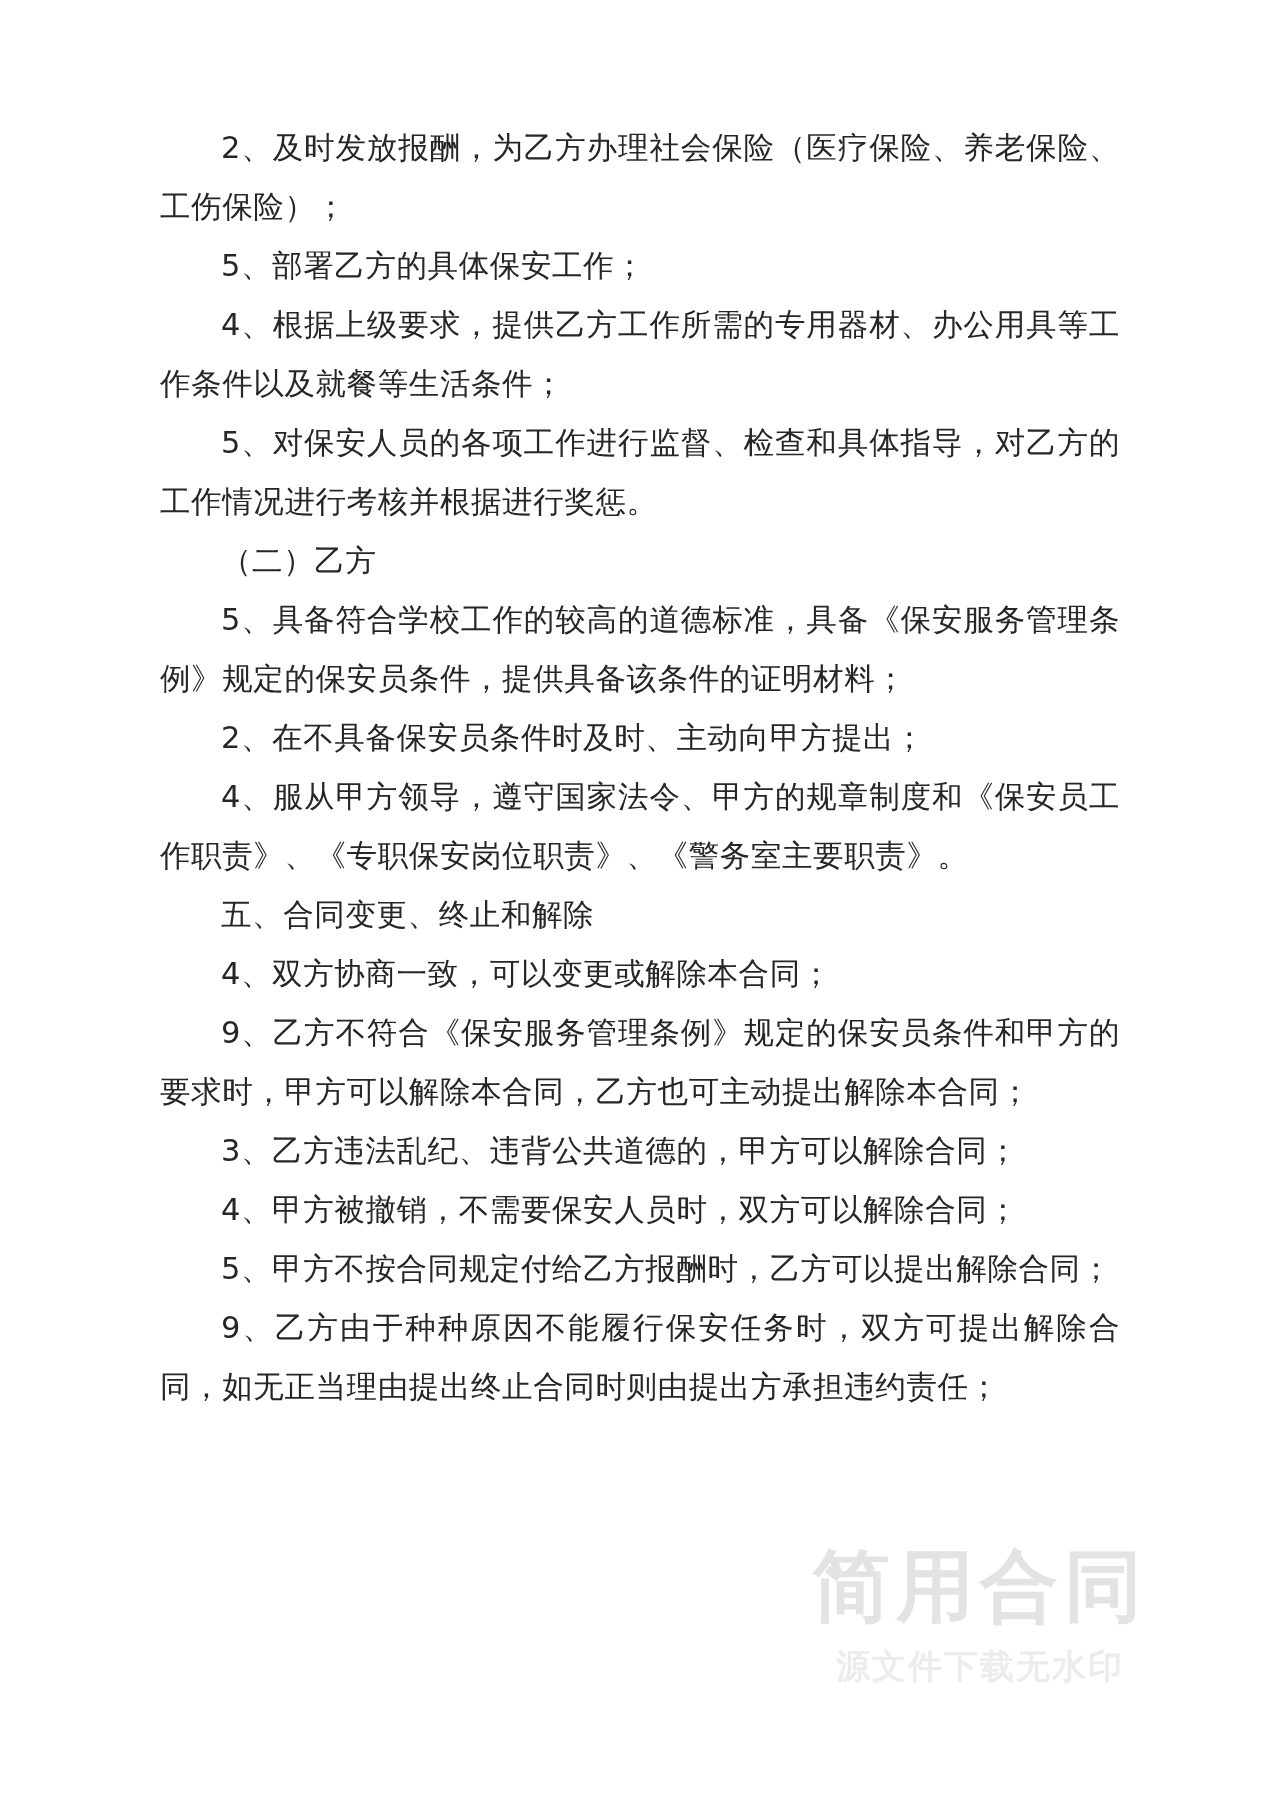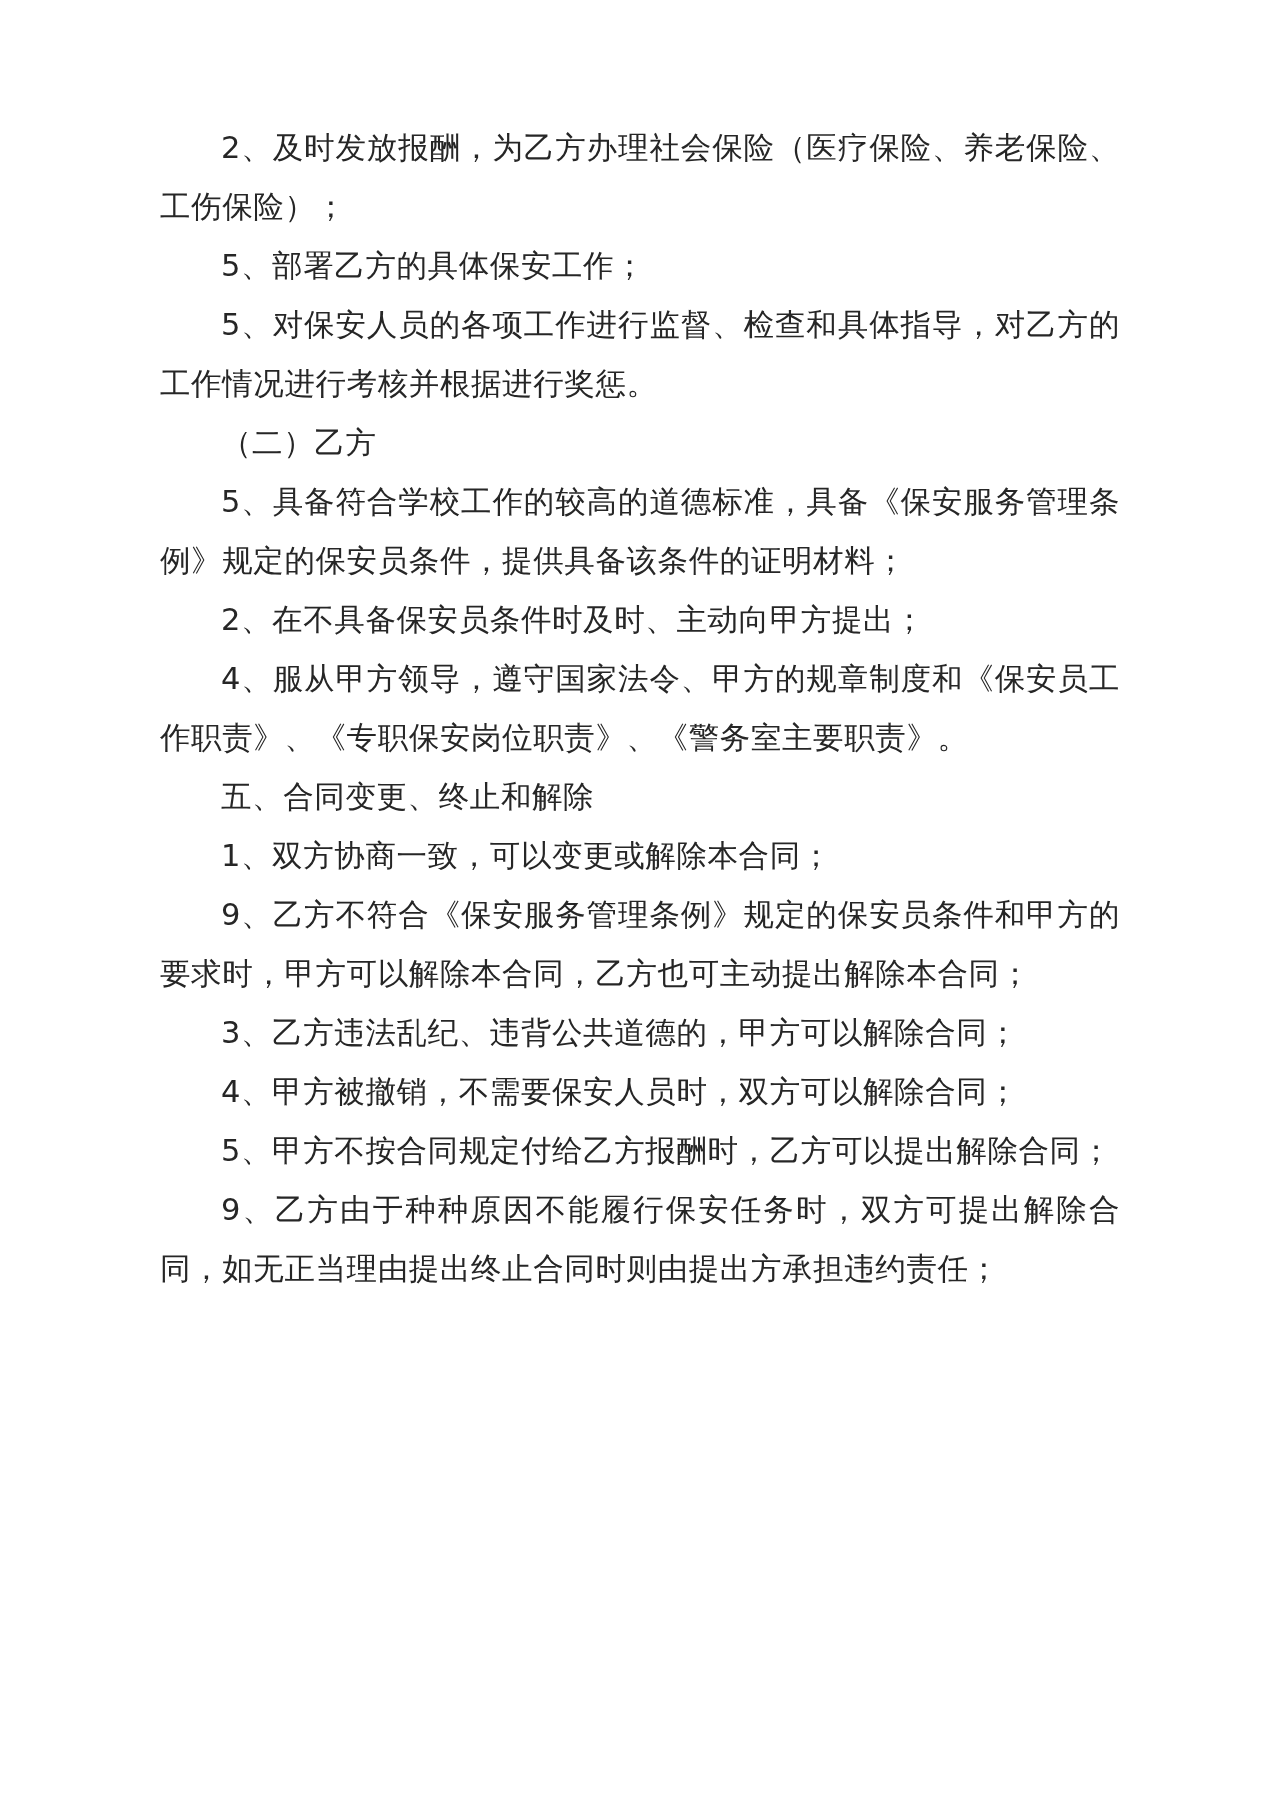--- a/index.html
+++ b/index.html
@@ -73,28 +73,33 @@
   }
 </style>
 </head>
 <body>
 
 <div class="page">
 
   <div class="doc-body">
     <p class="para">2、及时发放报酬，为乙方办理社会保险（医疗保险、养老保险、工伤保险）；</p>
     <p class="para">5、部署乙方的具体保安工作；</p>
+    <p class="para">4、根据上级要求，提供乙方工作所需的专用器材、办公用具等工作条件以及就餐等生活条件；</p>
     <p class="para">5、对保安人员的各项工作进行监督、检查和具体指导，对乙方的工作情况进行考核并根据进行奖惩。</p>
     <p class="para">（二）乙方</p>
     <p class="para">5、具备符合学校工作的较高的道德标准，具备《保安服务管理条例》规定的保安员条件，提供具备该条件的证明材料；</p>
     <p class="para">2、在不具备保安员条件时及时、主动向甲方提出；</p>
     <p class="para">4、服从甲方领导，遵守国家法令、甲方的规章制度和《保安员工作职责》、《专职保安岗位职责》、《警务室主要职责》。</p>
     <p class="para">五、合同变更、终止和解除</p>
-    <p class="para">1、双方协商一致，可以变更或解除本合同；</p>
+    <p class="para">4、双方协商一致，可以变更或解除本合同；</p>
     <p class="para">9、乙方不符合《保安服务管理条例》规定的保安员条件和甲方的要求时，甲方可以解除本合同，乙方也可主动提出解除本合同；</p>
     <p class="para">3、乙方违法乱纪、违背公共道德的，甲方可以解除合同；</p>
     <p class="para">4、甲方被撤销，不需要保安人员时，双方可以解除合同；</p>
     <p class="para">5、甲方不按合同规定付给乙方报酬时，乙方可以提出解除合同；</p>
     <p class="para">9、乙方由于种种原因不能履行保安任务时，双方可提出解除合同，如无正当理由提出终止合同时则由提出方承担违约责任；</p>
   </div>
 
+  <div class="watermark">
+    <div class="wm-main">简用合同</div>
+    <div class="wm-sub">源文件下载无水印</div>
+  </div>
 
 </div>
 
 </body></html>

